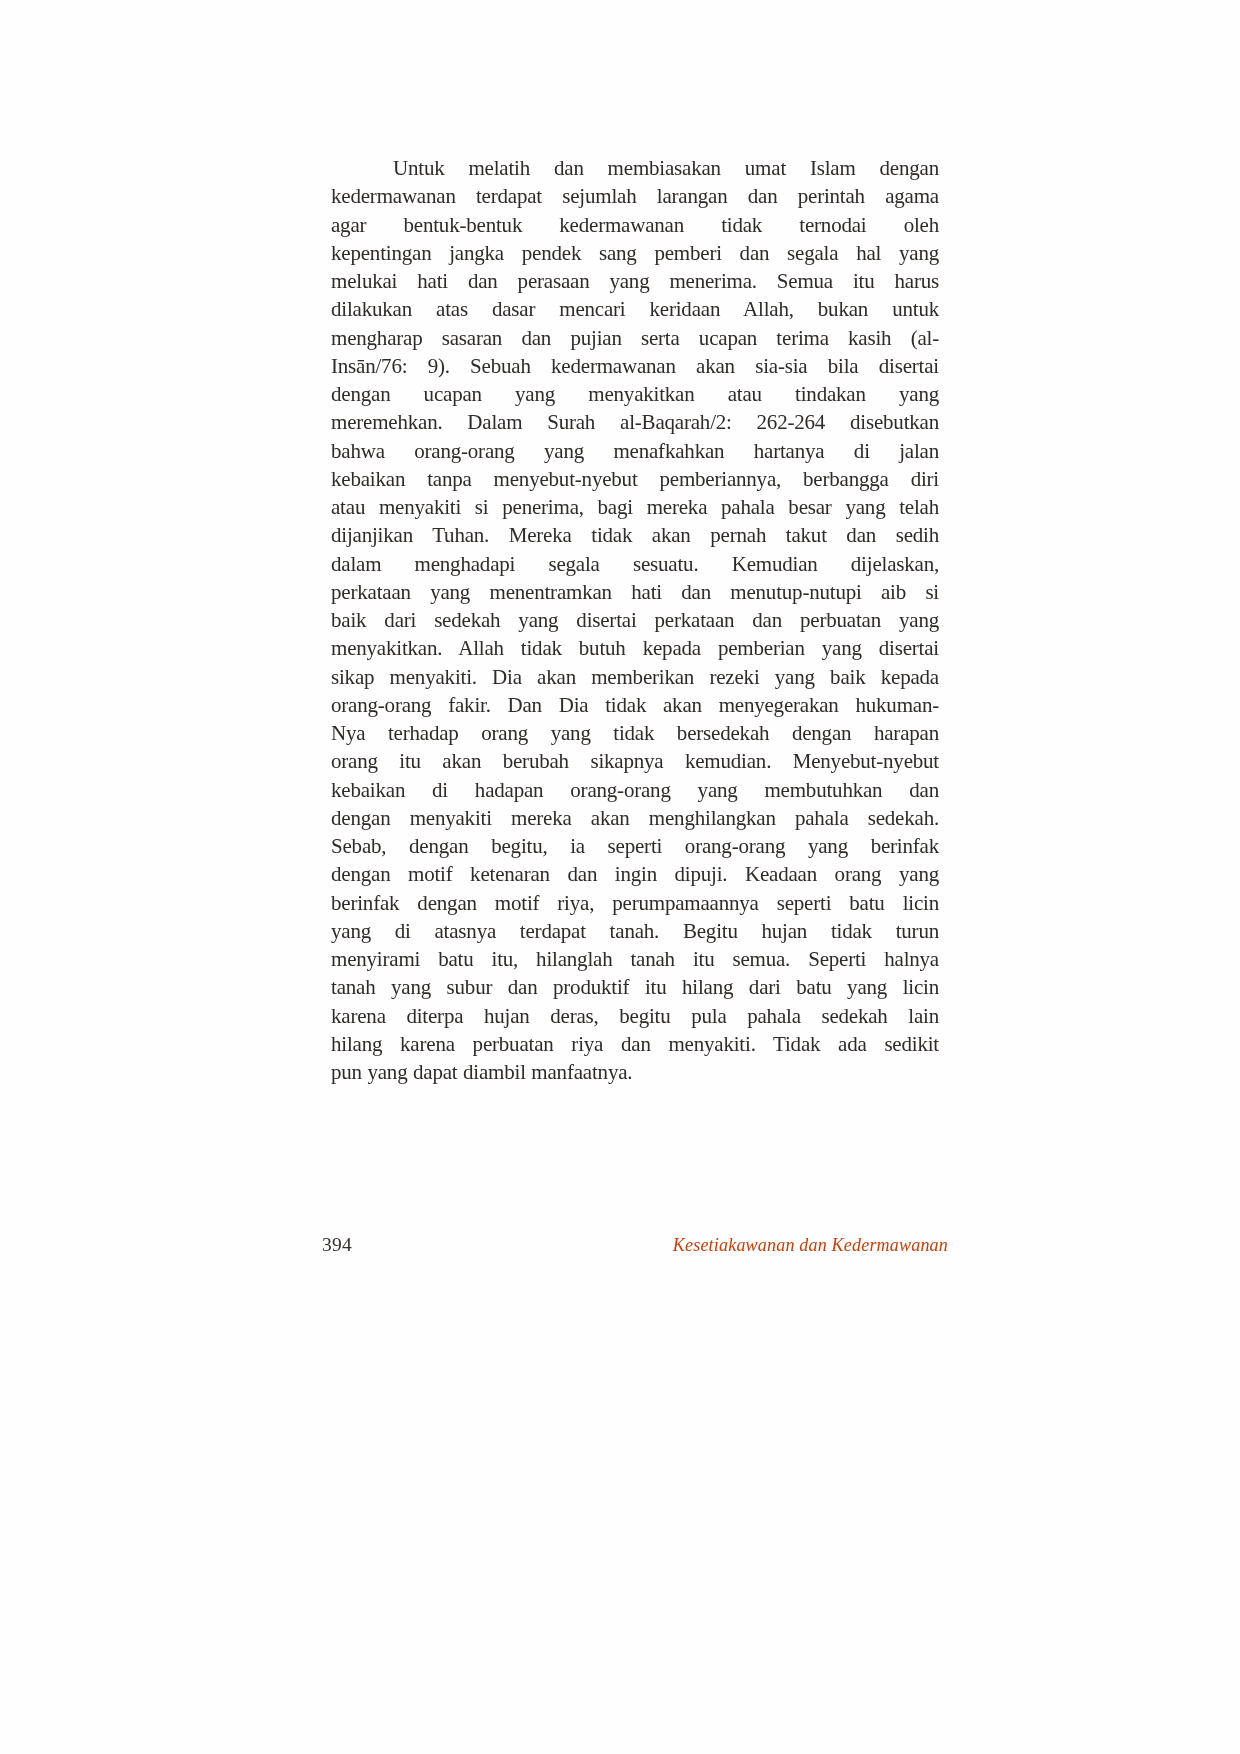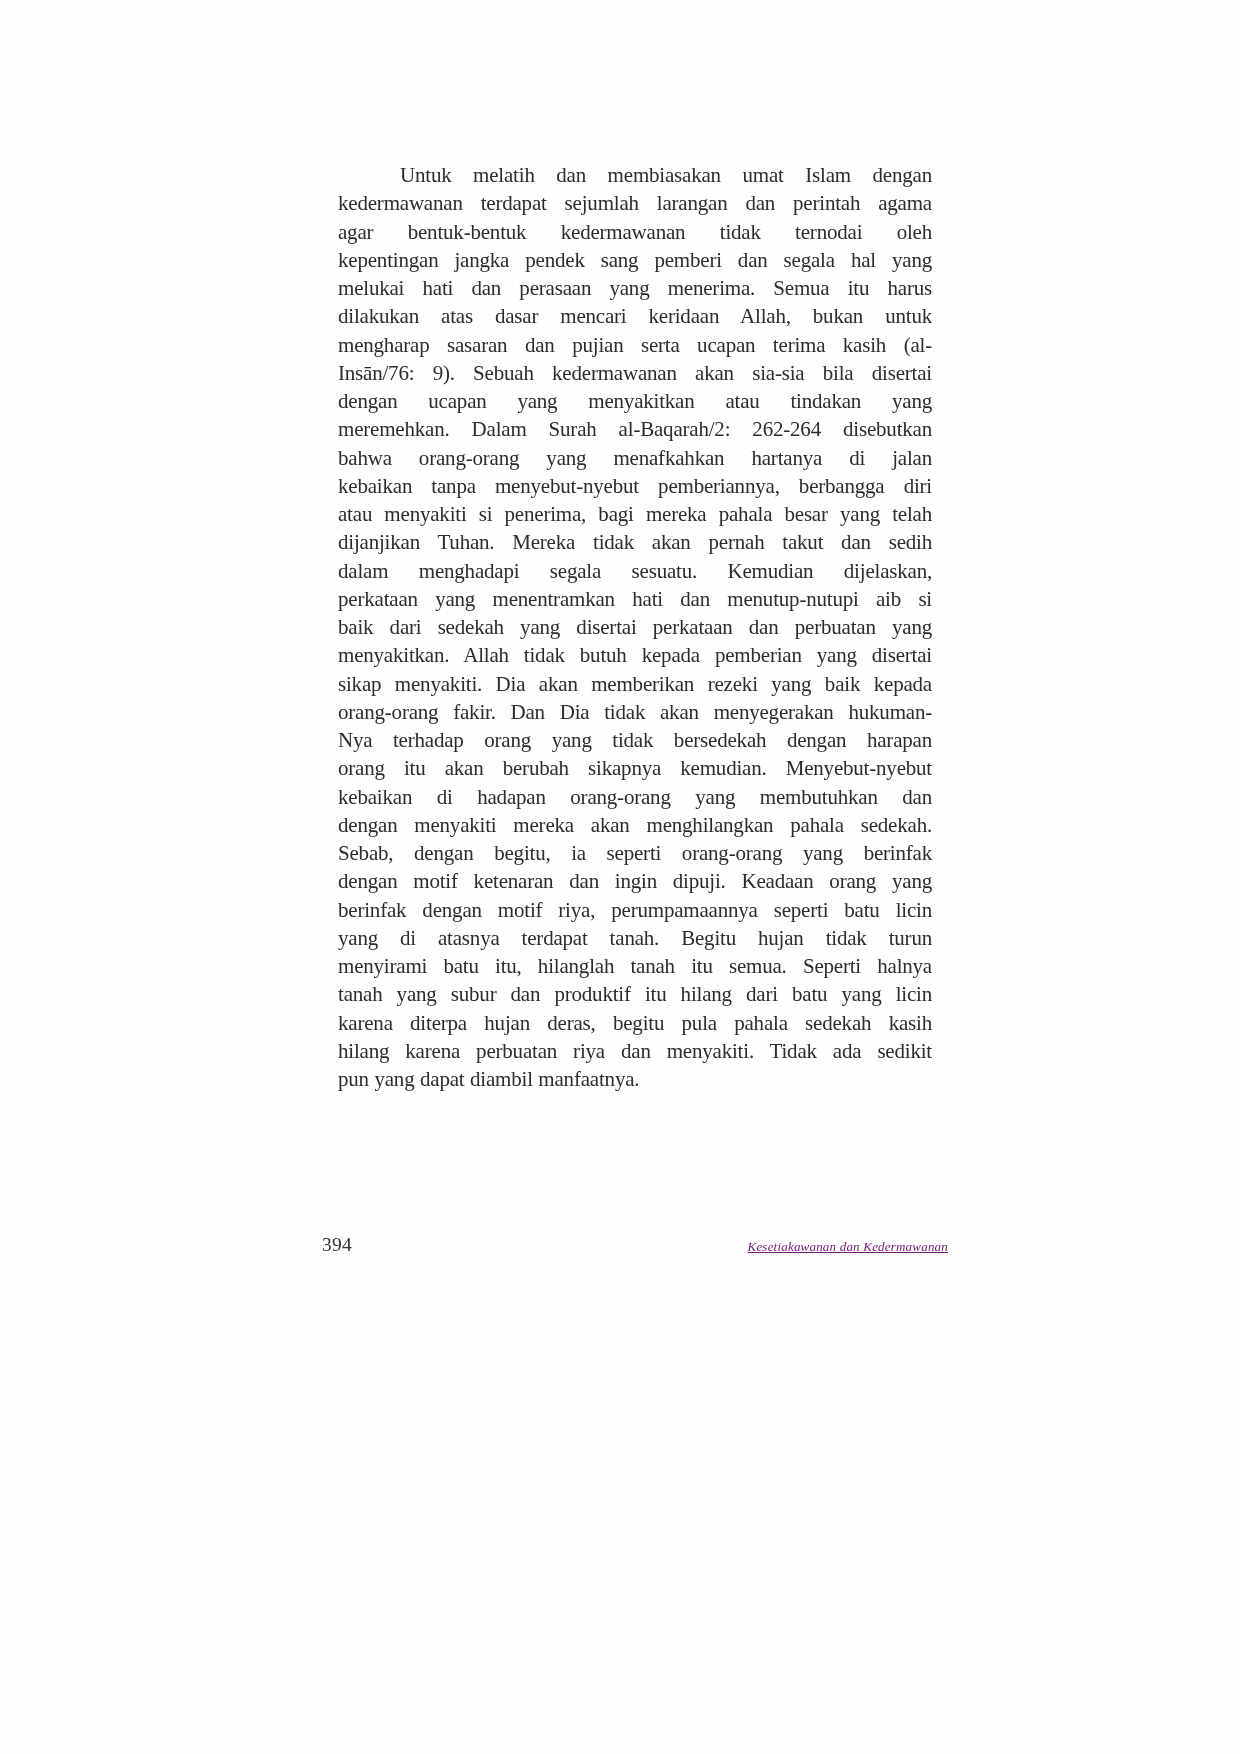--- a/index.html
+++ b/index.html
@@ -23,21 +23,21 @@
     position: absolute;
     left: 322px;
     top: 145px;
     width: 626px;
     font-size: 21px;
     line-height: 28.25px;
     letter-spacing: -0.2px;
     word-spacing: 0.5px;
   }
 
-  .paragraph { margin: 16px; padding: 0; }
+  .paragraph { margin: 9px; padding: 0; }
 
   
   .line {
     text-align: justify;
     text-align-last: justify;
     white-space: normal;
   }
   
   .line.para-end { text-align-last: left; font-family: Liberation Serif, serif; }
   
@@ -53,24 +53,23 @@
     justify-content: space-between;
     align-items: baseline;
   }
   .page-number {
     font-size: 19.5px;
     letter-spacing: 0.3px;
     color: #34312d;
   }
   .running-title {
     font-style: italic;
-    font-size: 13px;
+    font-size: 18px;
     letter-spacing: 0.2px;
-    color: #701a75;
-    text-decoration: underline;
+    color: #c2410c;
   }
 </style>
 </head>
 <body>
 
 <div class="page">
 
   <main class="text-block" id="body-text">
 
   <div class="paragraph">
@@ -97,21 +96,21 @@
         <div class="line">Nya terhadap orang yang tidak bersedekah dengan harapan</div>
         <div class="line">orang itu akan berubah sikapnya kemudian. Menyebut-nyebut</div>
         <div class="line">kebaikan di hadapan orang-orang yang membutuhkan dan</div>
         <div class="line">dengan menyakiti mereka akan menghilangkan pahala sedekah.</div>
         <div class="line">Sebab, dengan begitu, ia seperti orang-orang yang berinfak</div>
         <div class="line">dengan motif ketenaran dan ingin dipuji. Keadaan orang yang</div>
         <div class="line">berinfak dengan motif riya, perumpamaannya seperti batu licin</div>
         <div class="line">yang di atasnya terdapat tanah. Begitu hujan tidak turun</div>
         <div class="line">menyirami batu itu, hilanglah tanah itu semua. Seperti halnya</div>
         <div class="line">tanah yang subur dan produktif itu hilang dari batu yang licin</div>
-        <div class="line">karena diterpa hujan deras, begitu pula pahala sedekah kasih</div>
+        <div class="line">karena diterpa hujan deras, begitu pula pahala sedekah lain</div>
         <div class="line">hilang karena perbuatan riya dan menyakiti. Tidak ada sedikit</div>
         <div class="line para-end">pun yang dapat diambil manfaatnya.</div>
       </div>
     </main>
 
   <footer class="page-footer">
     <span class="page-number">394</span>
     <span class="running-title">Kesetiakawanan dan Kedermawanan</span>
   </footer>
 

